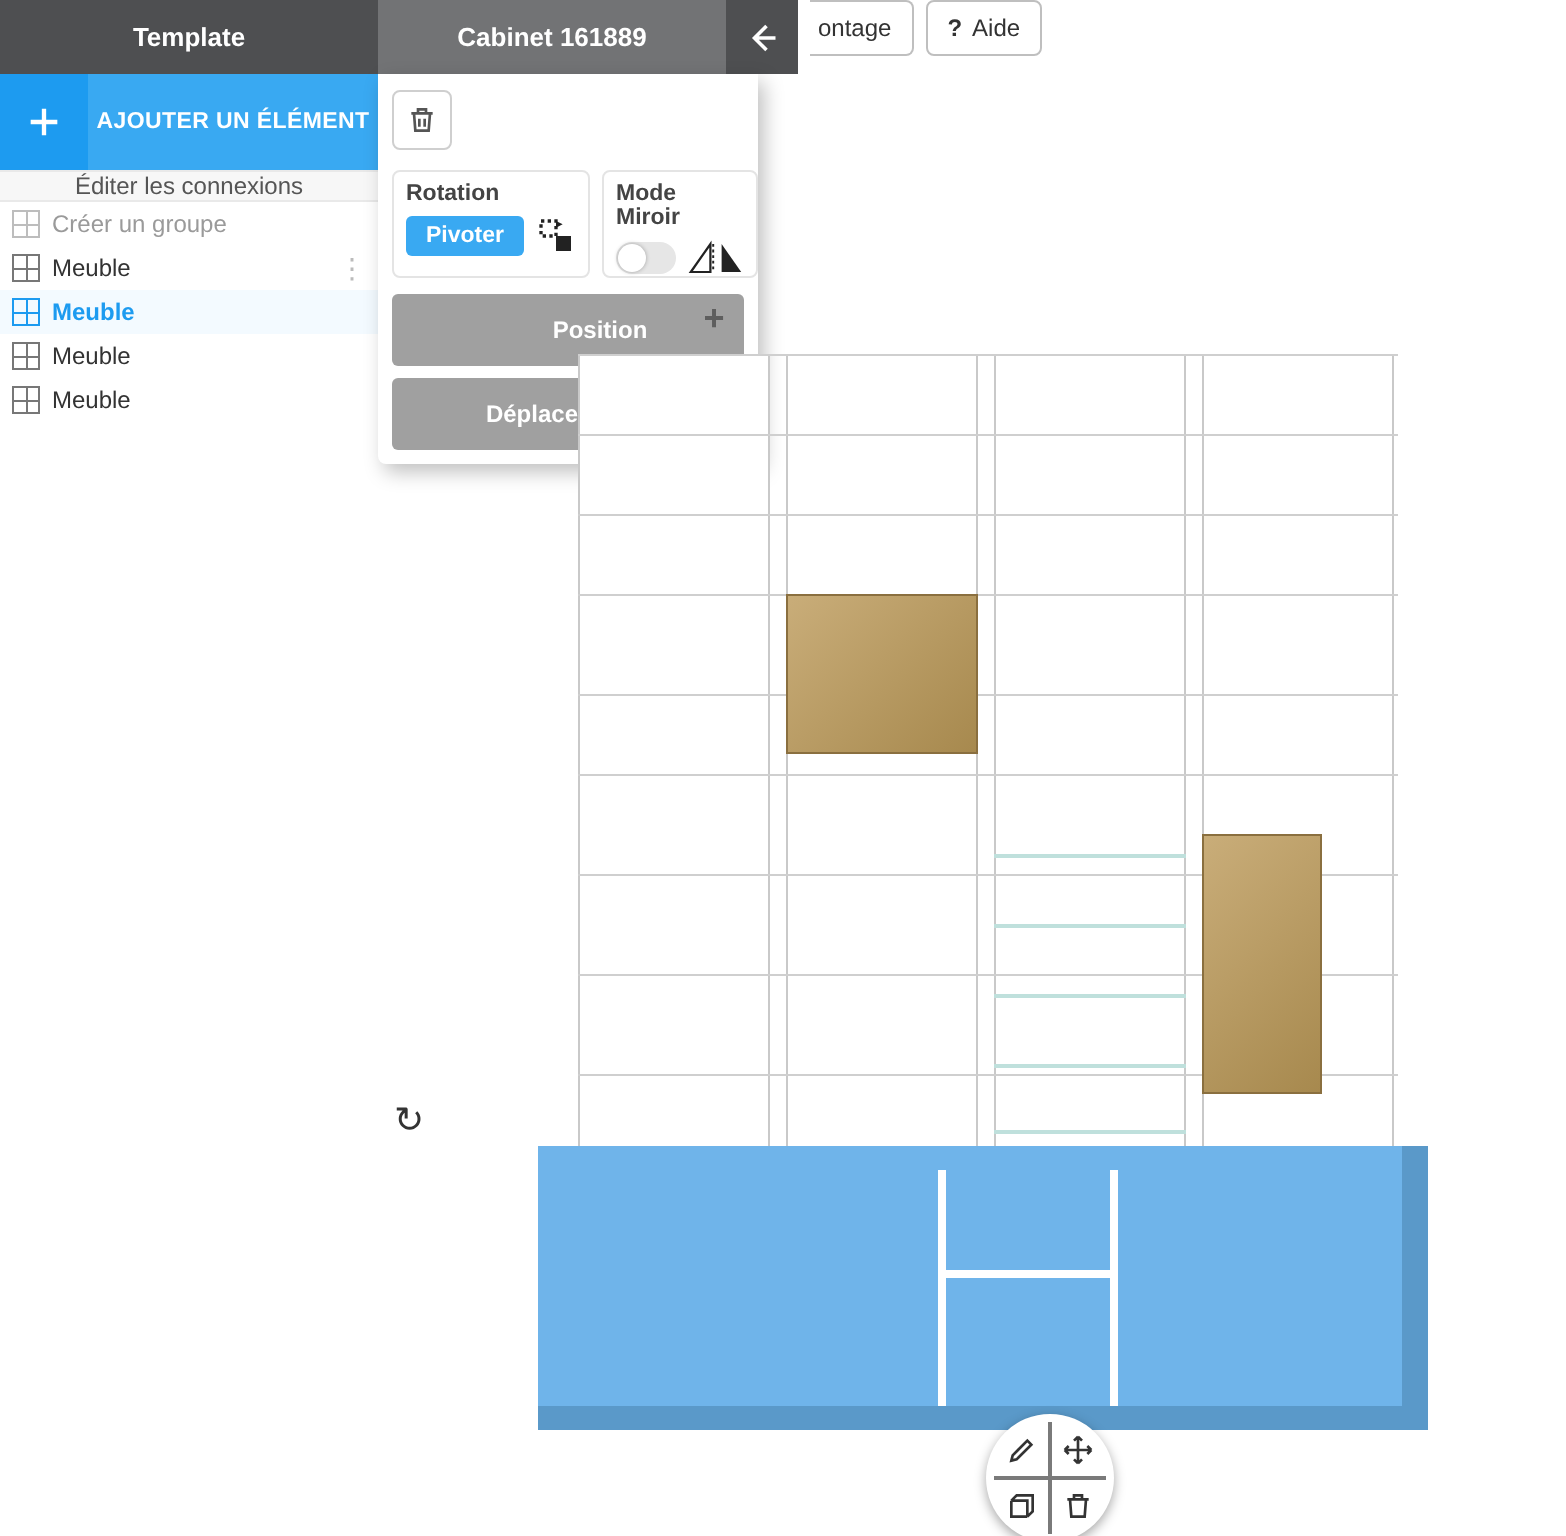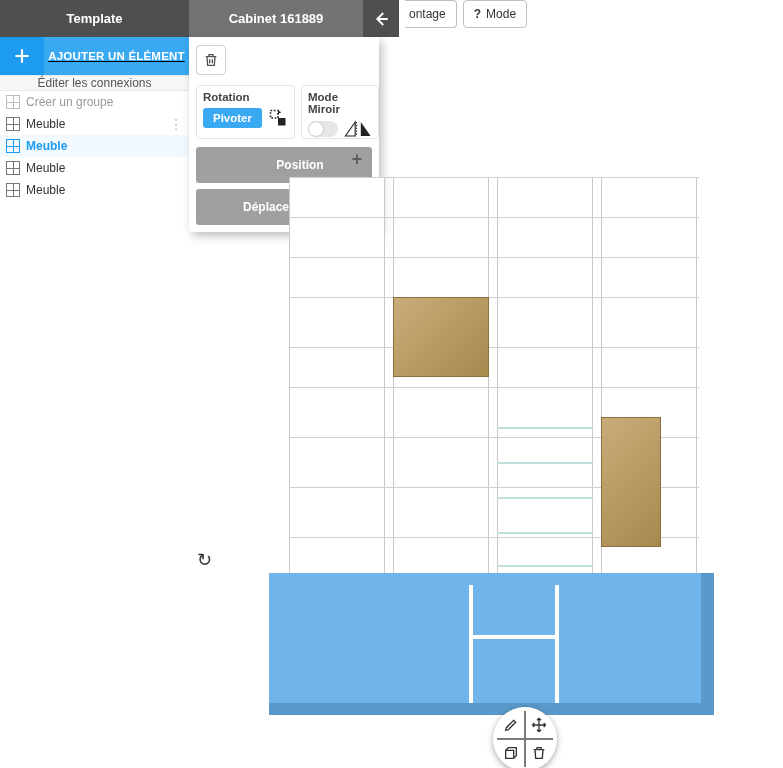--- a/index.html
+++ b/index.html
@@ -12,21 +12,21 @@
   .tab-template::after { content: ""; position: absolute; right: -10px; top: 0; border-top: 18.5px solid transparent; border-bottom: 18.5px solid transparent; border-left: 10px solid #4e4f51; }
   .tab-cabinet { width: 174px; background: #727375; position: relative; }
   .tab-back { width: 36px; background: #4e4f51; display:flex; align-items:center; justify-content:center; cursor:pointer;}
   .tab-fill { flex: 0 0 auto; display:flex; gap:6px; padding-left:6px; align-items:flex-start; padding-top:0px;}
   .pill { border:1px solid #bfbfbf; border-radius:4px; padding:6px 10px; font-size:12px; display:flex; gap:5px; align-items:center; color:#333; background:#fff; cursor:pointer;}
   .pill-partial { border-left:none; border-top-left-radius:0; border-bottom-left-radius:0; padding-left:4px;}
   svg { display:block; }
 
   
   .left { position:absolute; left:0; top:37px; width:189px; background:#fff; }
-  .add-row { display:flex; height:38px;text-decoration:underline; }
+  .add-row { display:flex; height:48px; }
   .add-icon { width:44px; background:#1d9bf0; display:flex; align-items:center; justify-content:center; cursor:pointer;}
   .add-btn  { flex:1; background:#39a9f2; color:#fff; font-size:11.5px; font-weight:700; letter-spacing:.2px; display:flex; align-items:center; justify-content:center; cursor:pointer;}
   .edit-conn { height:16px; background:#f7f7f7; border-top:1px solid #e9e9e9; border-bottom:1px solid #e9e9e9; font-size:12px; color:#555; display:flex; align-items:center; justify-content:center; cursor:pointer;}
   .grp { height:22px; display:flex; align-items:center; gap:6px; padding:0 6px; color:#9a9a9a; font-size:12px;}
   .item { height:22px; display:flex; align-items:center; gap:6px; padding:0 6px; font-size:12px; color:#333; cursor:pointer;}
   .item.selected { color:#1d9bf0; font-weight:600; background:#f3faff;}
   .item .handle { margin-left:auto; color:#bbb; font-size:14px; line-height:0;}
   .sq { width:14px; height:14px; border:1px solid currentColor; position:relative; flex:0 0 14px;}
   .sq::before,.sq::after{content:"";position:absolute;background:currentColor;}
   .sq::before{left:6px;top:0;width:1px;height:100%;}
@@ -87,21 +87,21 @@
     <svg width="18" height="18" viewBox="0 0 24 24" fill="none" stroke="#fff" stroke-width="2.4">
         <path d="M15 4l-8 8 8 8M7 12h14"></path>
       </svg>
   </div>
   <div class="tab-fill">
     <div class="pill pill-partial">
       <span>ontage</span>
     </div>
     <div class="pill">
       <span style="font-weight:700">?</span>
-      <span>Mode</span>
+      <span>Aide</span>
     </div>
   </div>
 </div>
 
 <div class="left">
   <div class="add-row">
     <div class="add-icon">
       <svg width="20" height="20" viewBox="0 0 24 24" stroke="#fff" stroke-width="2.6">
           <path d="M12 4v16M4 12h16"></path>
         </svg>

